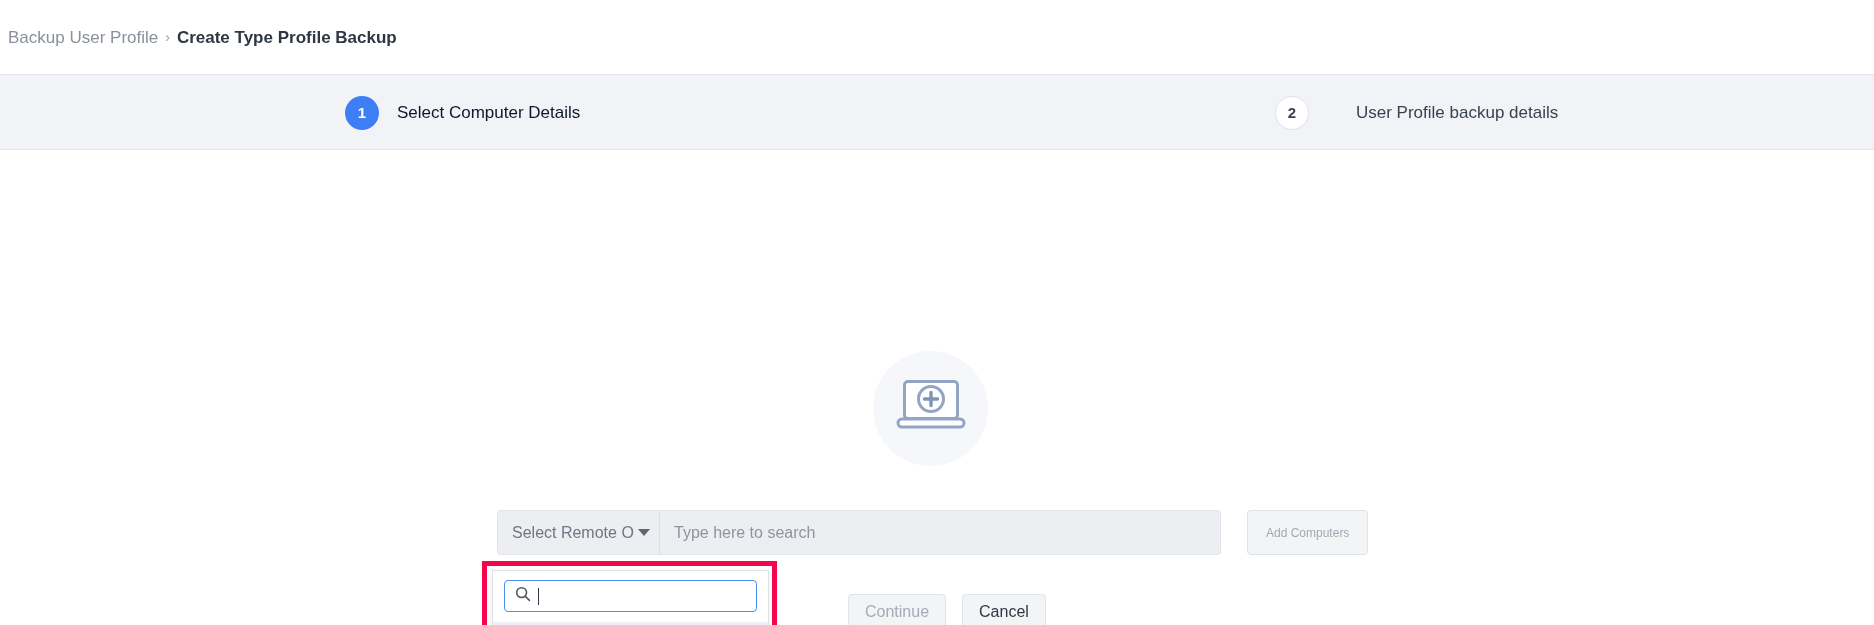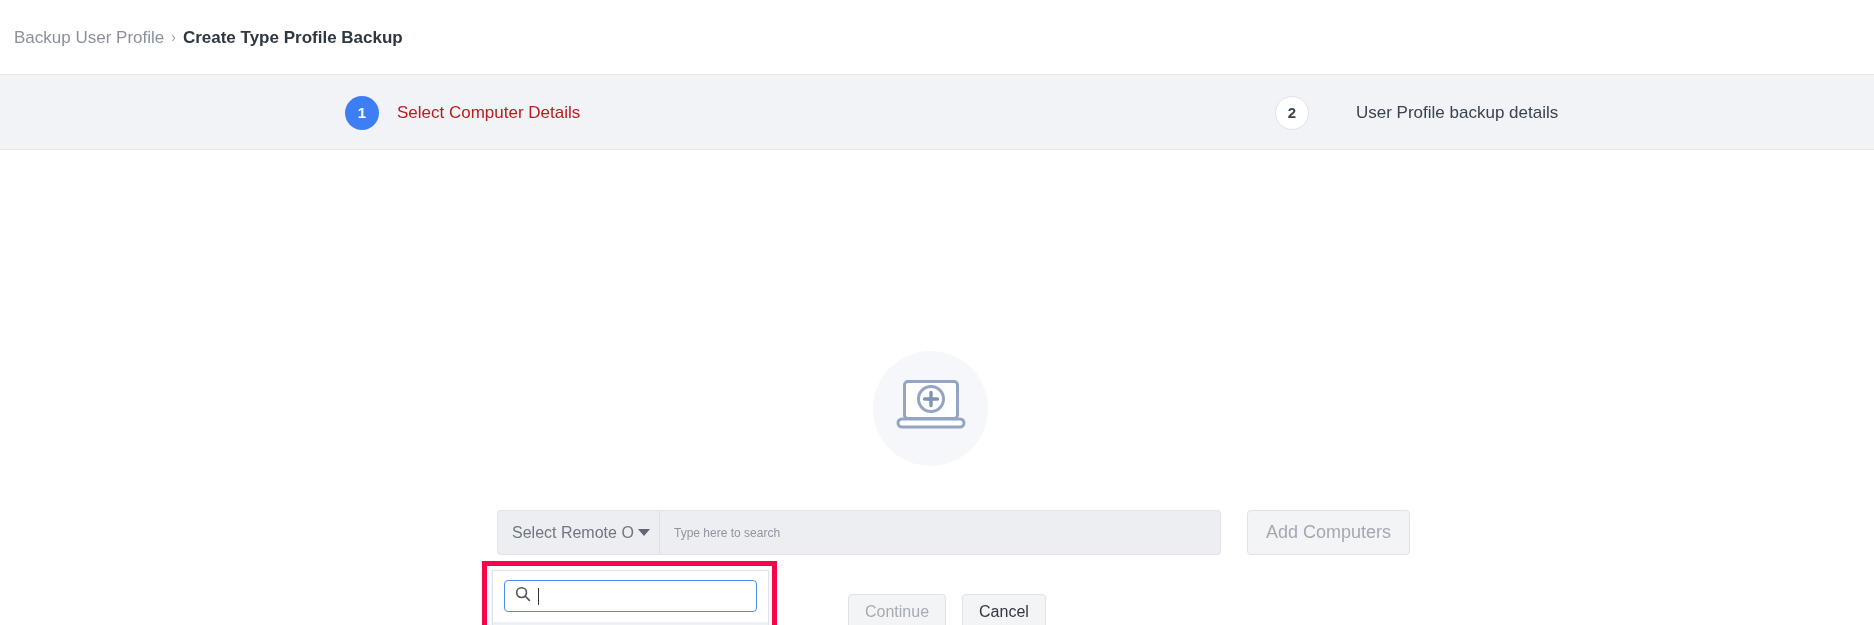--- a/index.html
+++ b/index.html
@@ -17,21 +17,21 @@
     position: relative;
   }
 
   
   .breadcrumb-bar {
     height: 75px;
     background: #ffffff;
     border-bottom: 1px solid #e6e8ed;
     display: flex;
     align-items: center;
-    padding-left: 14px;
+    padding-left: 8px;
     text-align: right;
   }
   .breadcrumb {
     display: flex;
     align-items: center;
     font-size: 17px;
     line-height: 1;
   }
   .crumb-link {
     color: #8a909c;
@@ -83,21 +83,21 @@
   }
   .step-circle.inactive {
     background: #ffffff;
     color: #3a4250;
     border: 1px solid #dfe2e8;
   }
   .step-label {
     font-size: 17px;
     white-space: nowrap;
   }
-  .step-label.active { color: #b91c1c; }
+  .step-label.active { color: #0f172a; }
   .step-label.inactive { color: #3a4250; margin-left: 29px; }
 
   
   .content {
     position: relative;
     height: 395px;
     background: #ffffff;
   }
 
   
@@ -159,33 +159,33 @@
     background: #eceef2;
     border: 1px solid #e1e4e9;
     border-left: none;
     border-radius: 0 4px 4px 0;
     display: flex;
     align-items: center;
     padding-left: 14px;
     cursor: text;
   }
   .search-field-placeholder {
-    font-size: 12px;
+    font-size: 16px;
     color: #8e95a1;
   }
   .add-computers-btn {
     position: absolute;
     left: 1247px;
     top: 360px;
     height: 45px;
     padding: 0 18px;
     background: #f3f4f6;
     border: 1px solid #dfe2e8;
     border-radius: 4px;
-    font-size: 18px;
+    font-size: 12px;
     font-family: "Liberation Sans", sans-serif;
     color: #a2a8b3;
     cursor: default;
     display: flex;
     align-items: center;
   }
 
   
   .actions {
     position: absolute;

